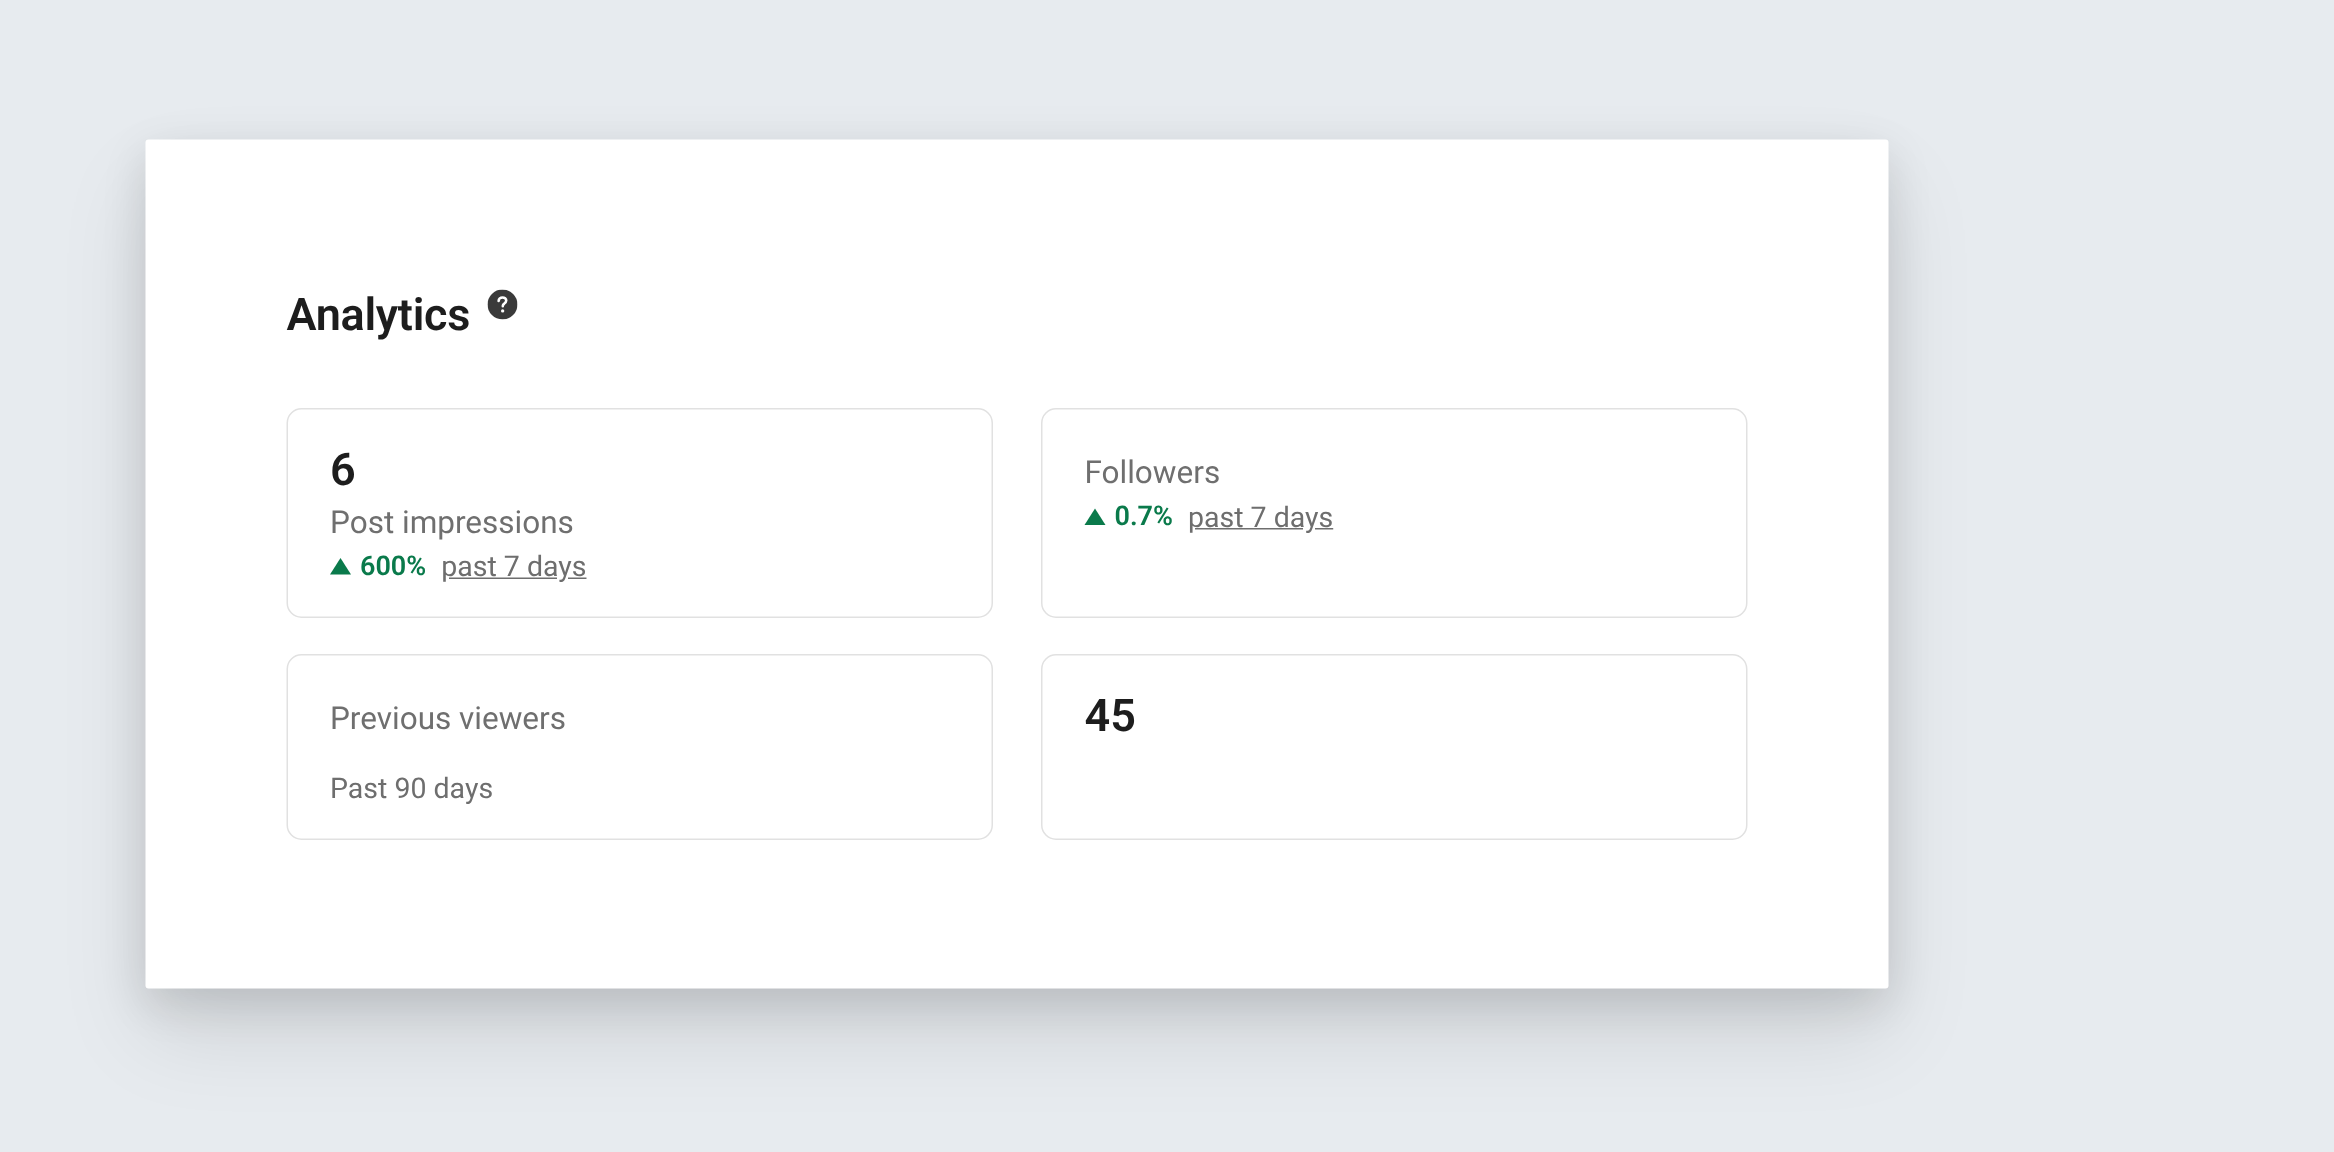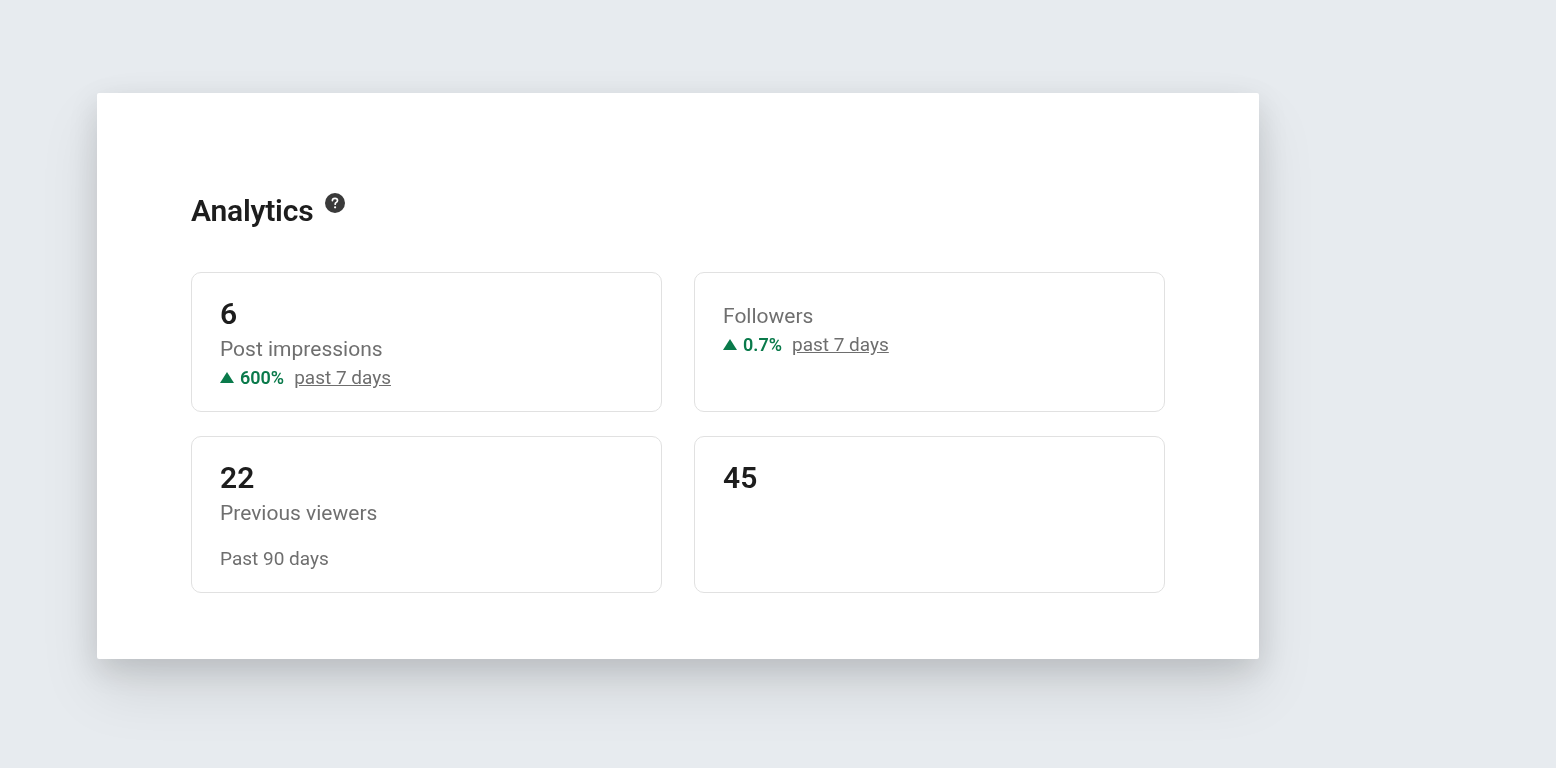--- a/index.html
+++ b/index.html
@@ -134,21 +134,20 @@
     <div class="card">
       <div class="card-label">Followers</div>
       <div class="card-delta-row">
         <span class="caret-up"></span>
         <span class="delta-pct">0.7%</span>
         <span class="delta-period">past 7 days</span>
       </div>
     </div>
 
     <div class="card">
-      <div class="card-value">22</div>
       <div class="card-label">Previous viewers</div>
       <div class="card-period">Past 90 days</div>
     </div>
 
     <div class="card">
       <div class="card-value">45</div>
     </div>
 
   </div>
 

